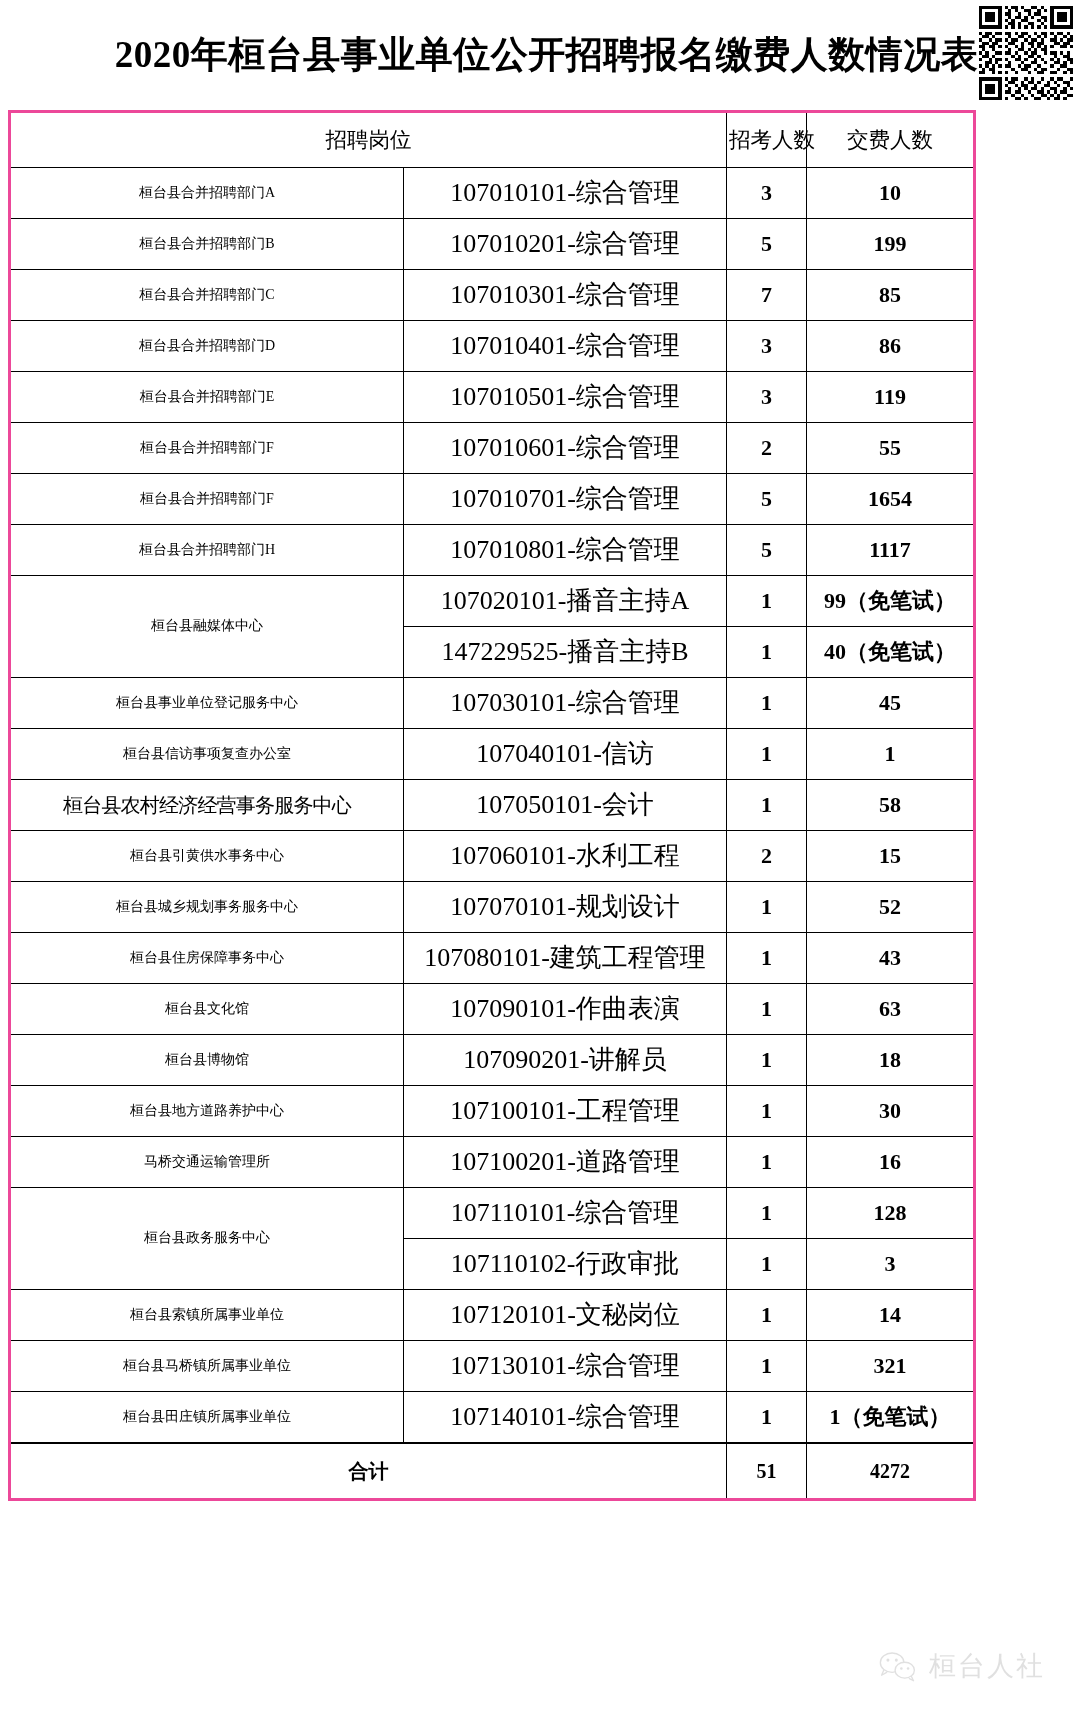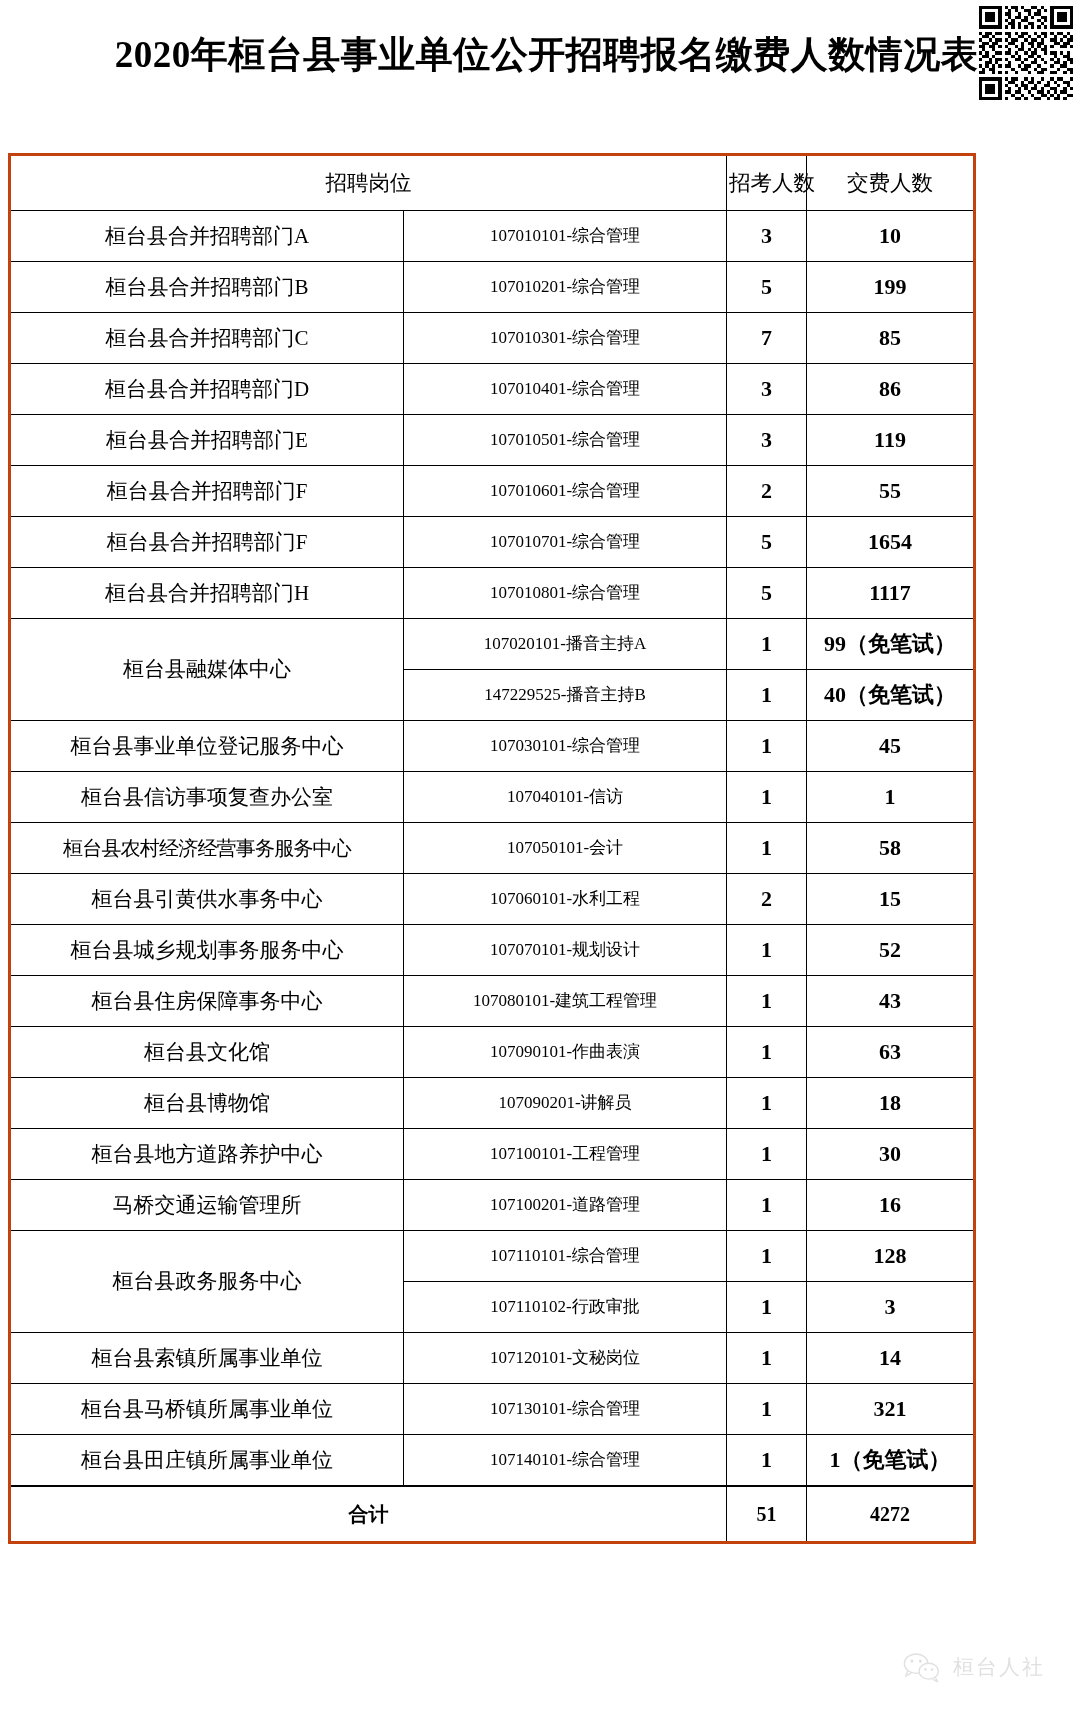--- a/index.html
+++ b/index.html
@@ -58,22 +58,21 @@
   .table-wrap {
     position: absolute;
     left: 8px;
     top: 110px;
     width: 968px;
   }
   table.report {
     border-collapse: collapse;
     table-layout: fixed;
     width: 968px;
-    border: 3px solid #c2410c;
-    margin-top: 43px;
+    border: 3px solid #ec4899;
   }
   table.report td, table.report th {
     border: 1px solid #000;
     text-align: center;
     vertical-align: middle;
     font-weight: normal;
     padding: 0 2px;
     font-size: 21.5px;
     line-height: 1.15;
     white-space: nowrap;
@@ -86,22 +85,22 @@
   col.c-paid { width: 168px; }
 
   thead td {
     height: 54px;
     font-size: 23px;
     font-weight: bold;
     border-bottom: 2px solid #000;
   }
   tbody td { height: 50px; }
   tbody tr td.num { font-weight: bold; font-size: 22px; }
-  tbody td.org { font-size: 21px; }
-  tbody td.post { font-size: 17px; }
+  tbody td.org { font-size: 14px; }
+  tbody td.post { font-size: 26px; }
 
   
   td.org.overflow {
     font-size: 20px;
     letter-spacing: -0.8px;
     padding: 0;
   }
 
   tr.total td {
     height: 54px;
@@ -118,21 +117,21 @@
     position: absolute;
     right: 34px;
     bottom: 36px;
     display: flex;
     align-items: center;
     gap: 10px;
     opacity: 0.30;
   }
   .footer-mark .wc-icon { width: 42px; height: 34px; display: block; }
   .footer-mark .wc-text {
-    font-size: 21px;
+    font-size: 27px;
     color: #9a9a9a;
     font-family: "Liberation Sans", "DejaVu Sans", sans-serif;
     letter-spacing: 2px;
     white-space: nowrap;
   }
 </style>
 </head>
 <body>
 
 <div class="page">

